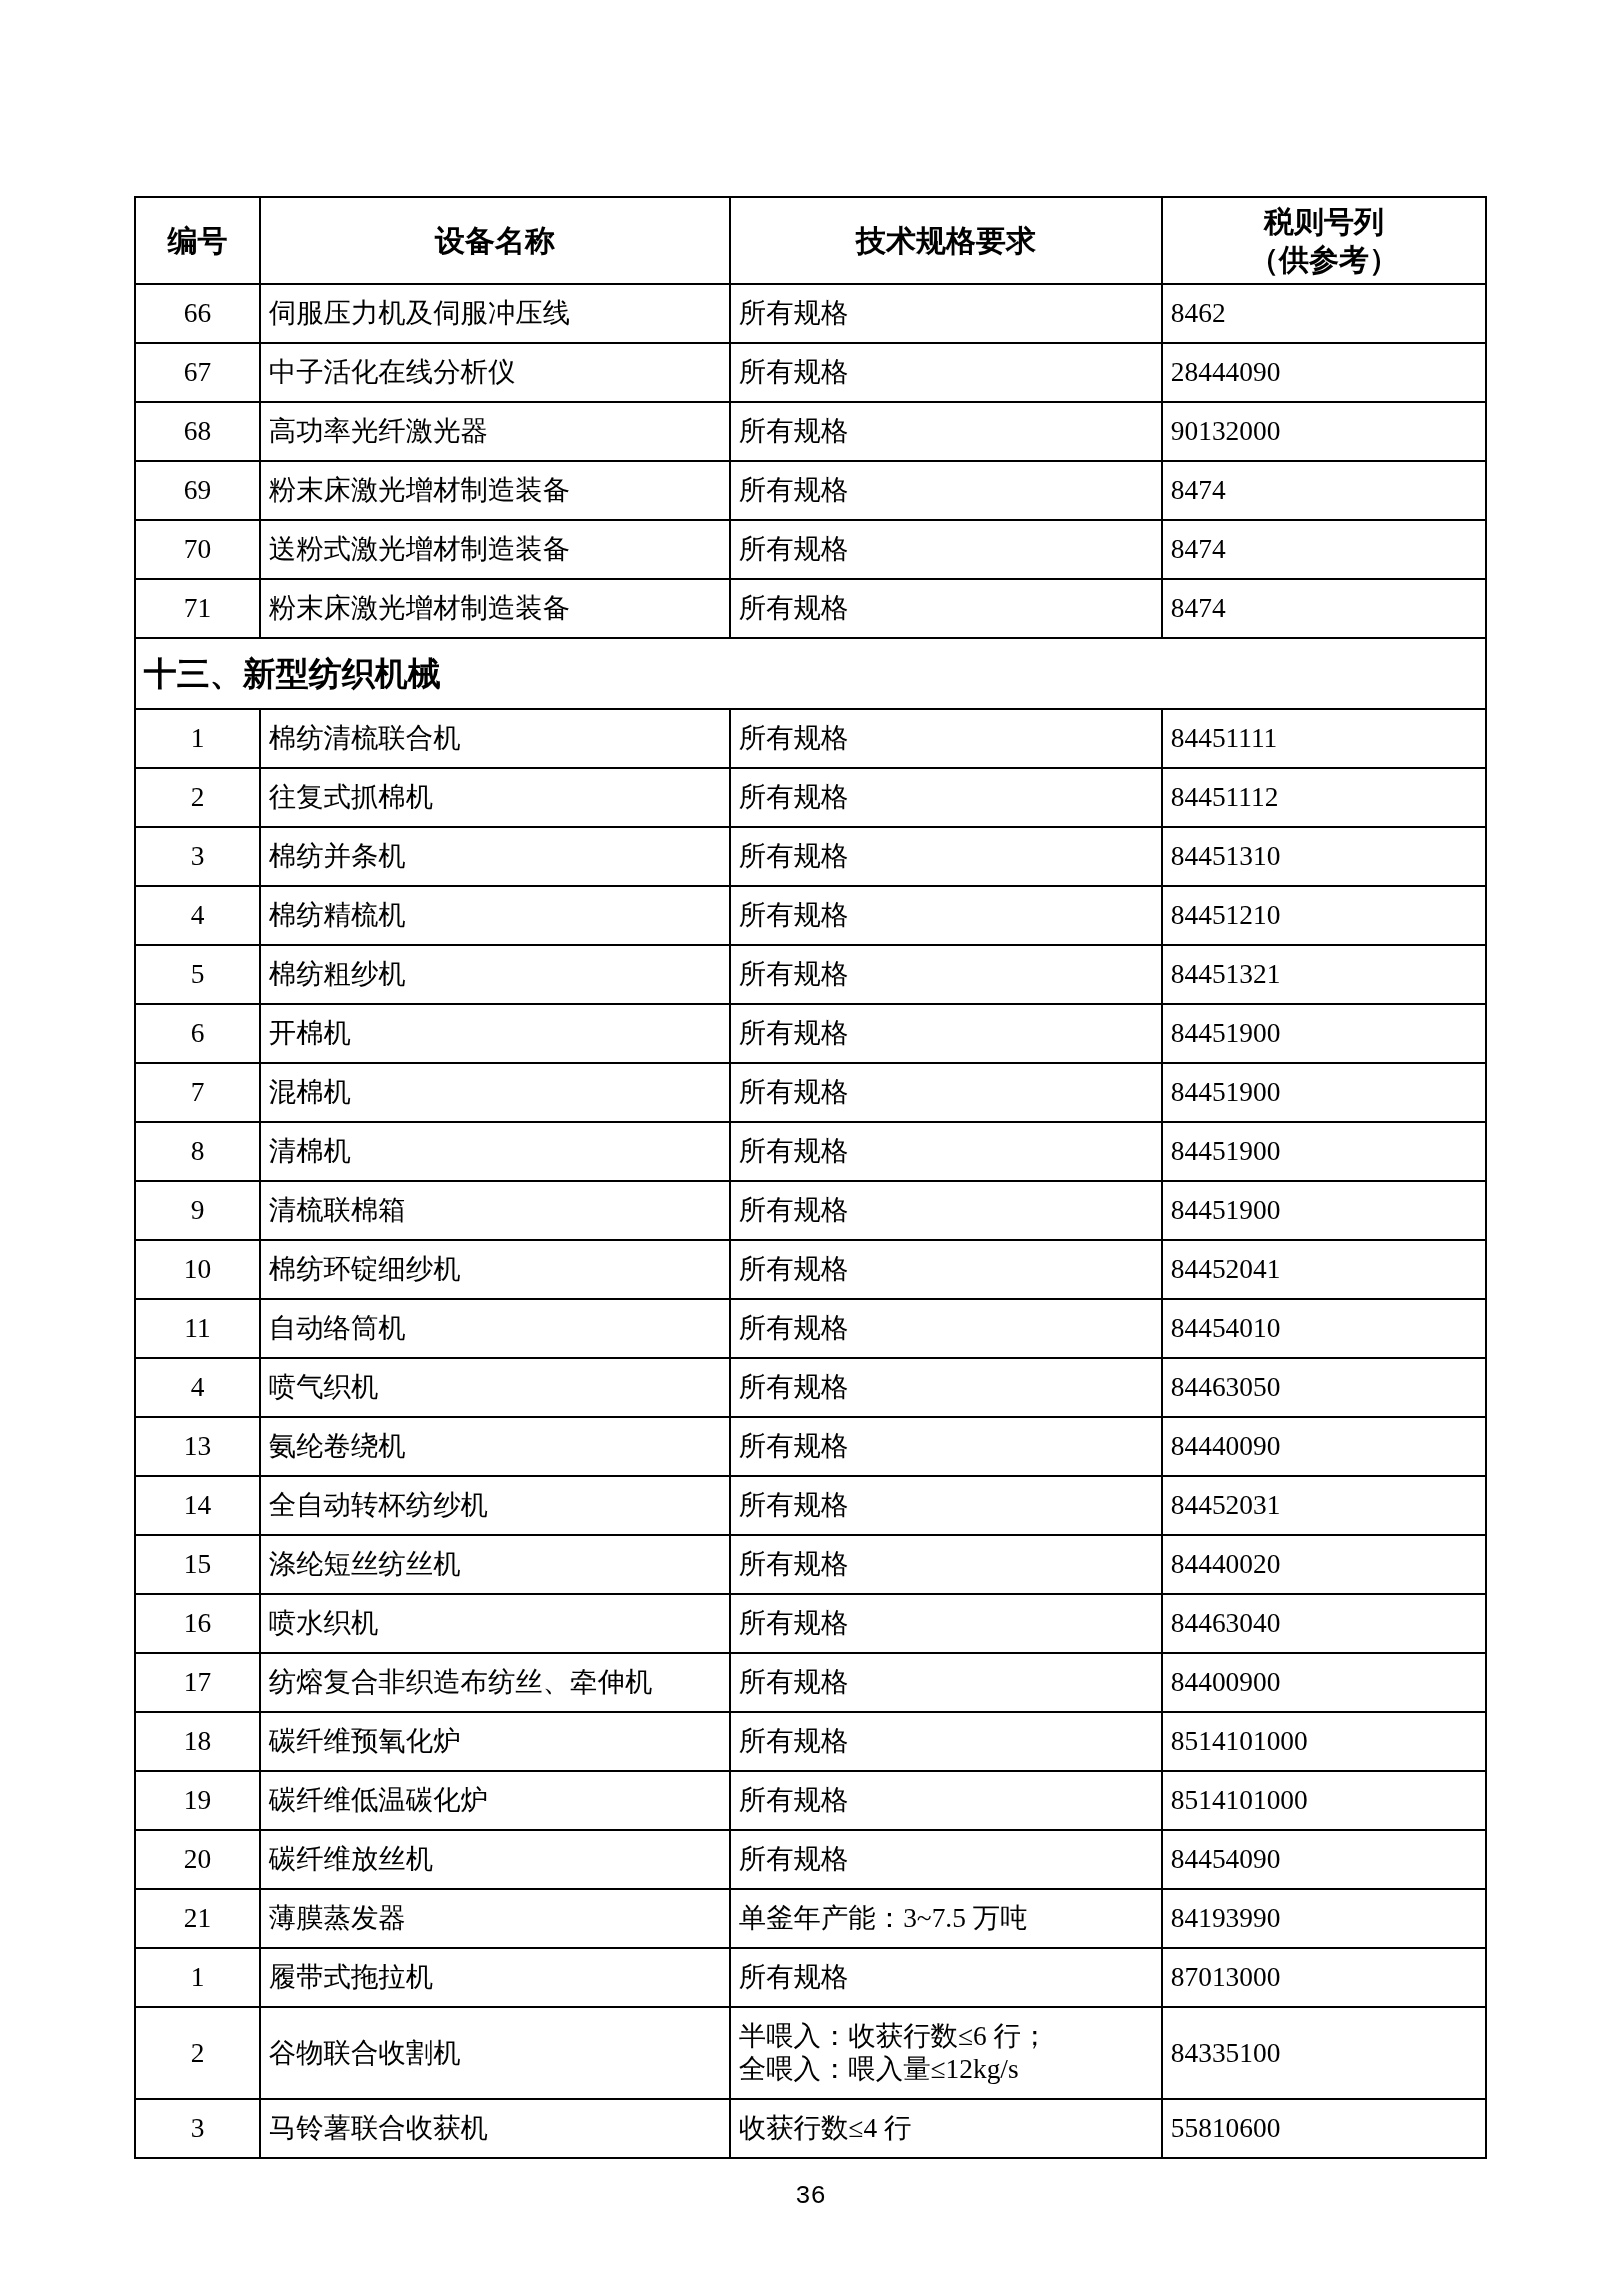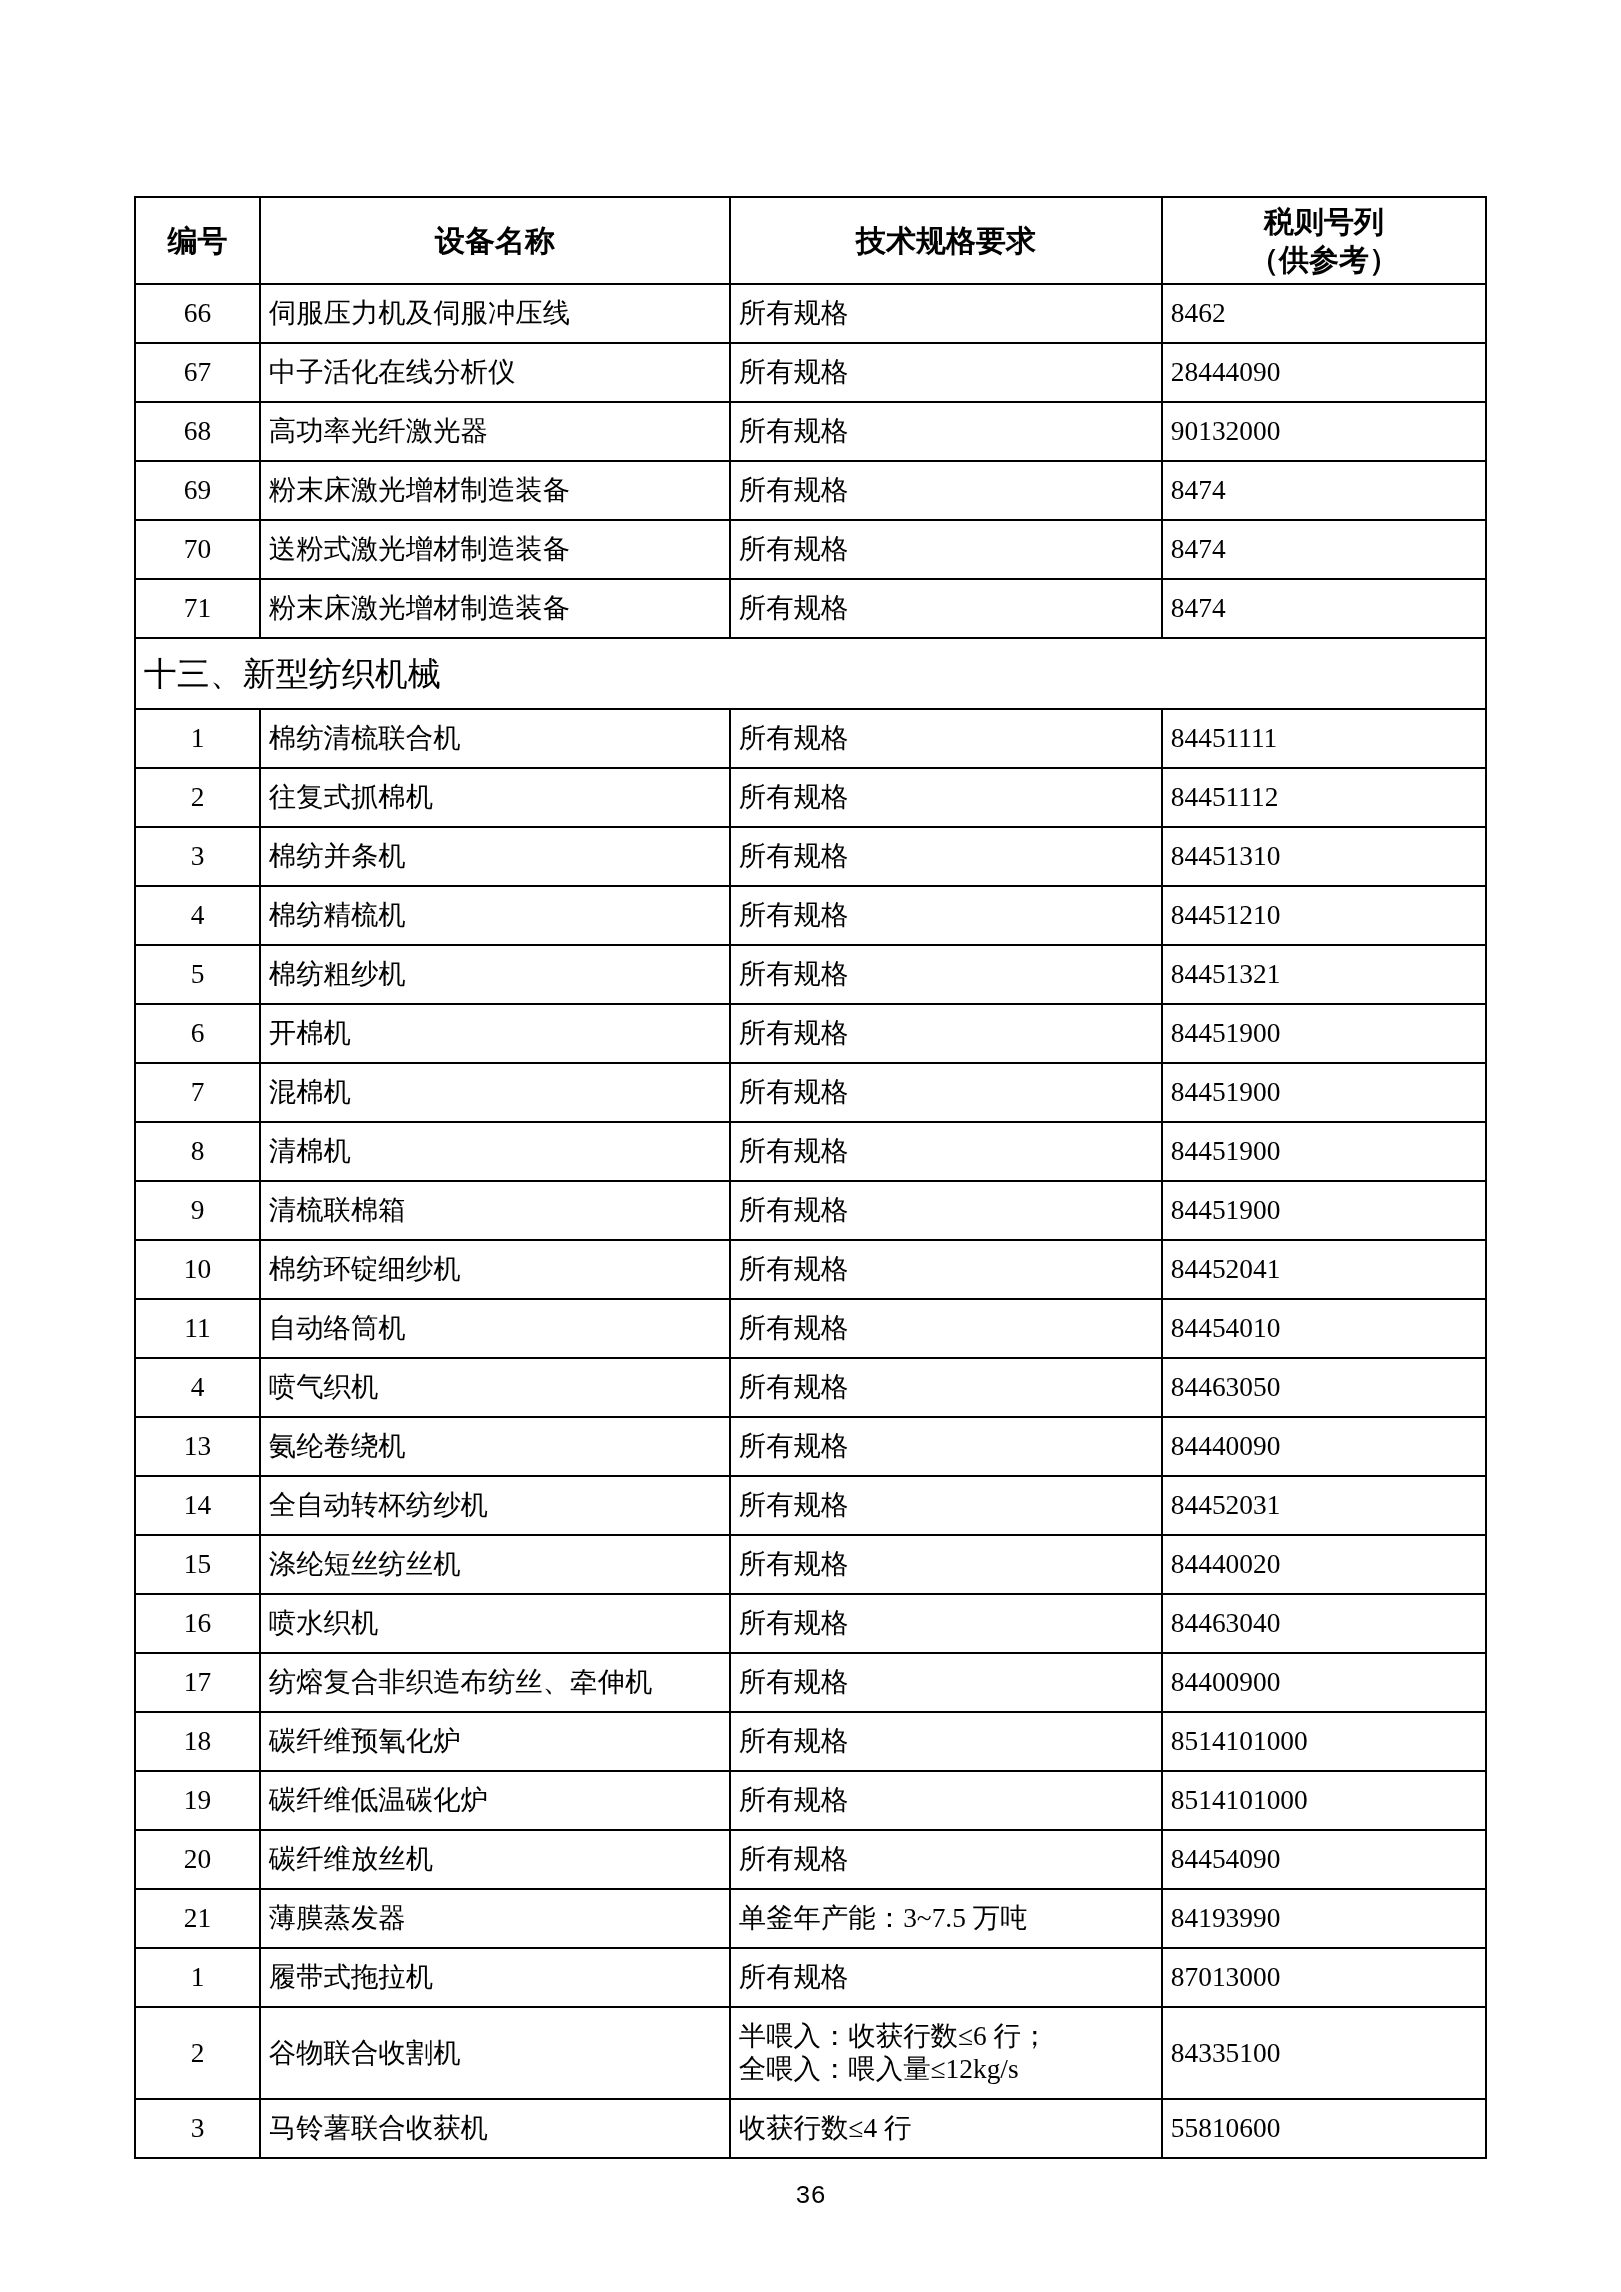--- a/index.html
+++ b/index.html
@@ -57,21 +57,21 @@
   }
   td.name, td.spec, td.tariff {
     text-align: left;
     padding-left: 11.8px;
   }
   td.spec { white-space: pre-line; }
   tr.tall td { height: 86px; }
   tr.section-row td {
     height: 65px;
     font-family: "Liberation Sans", "DejaVu Sans", sans-serif;
-    font-weight: normal;
+    font-weight: bold;
     font-size: 33px;
     text-align: left;
     padding-left: 7.8px;
   }
   .page-number {
     position: absolute;
     left: 0;
     top: 2182px;
     width: 1621px;
     text-align: center;

